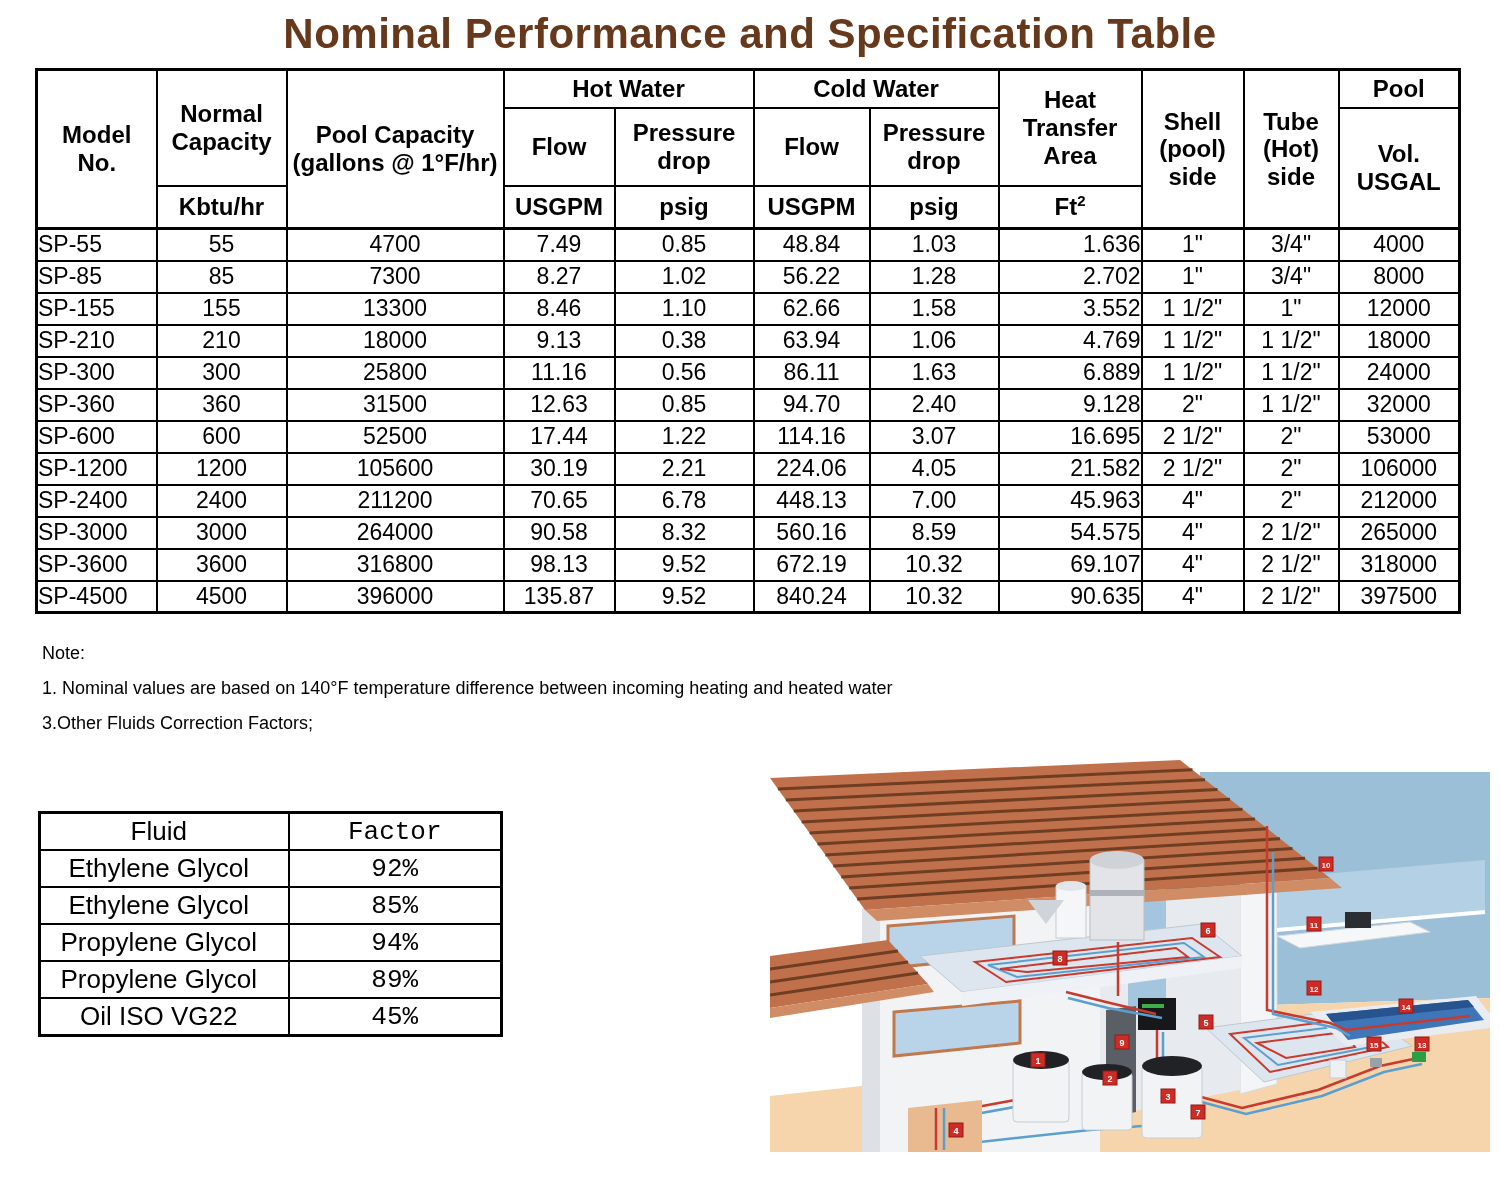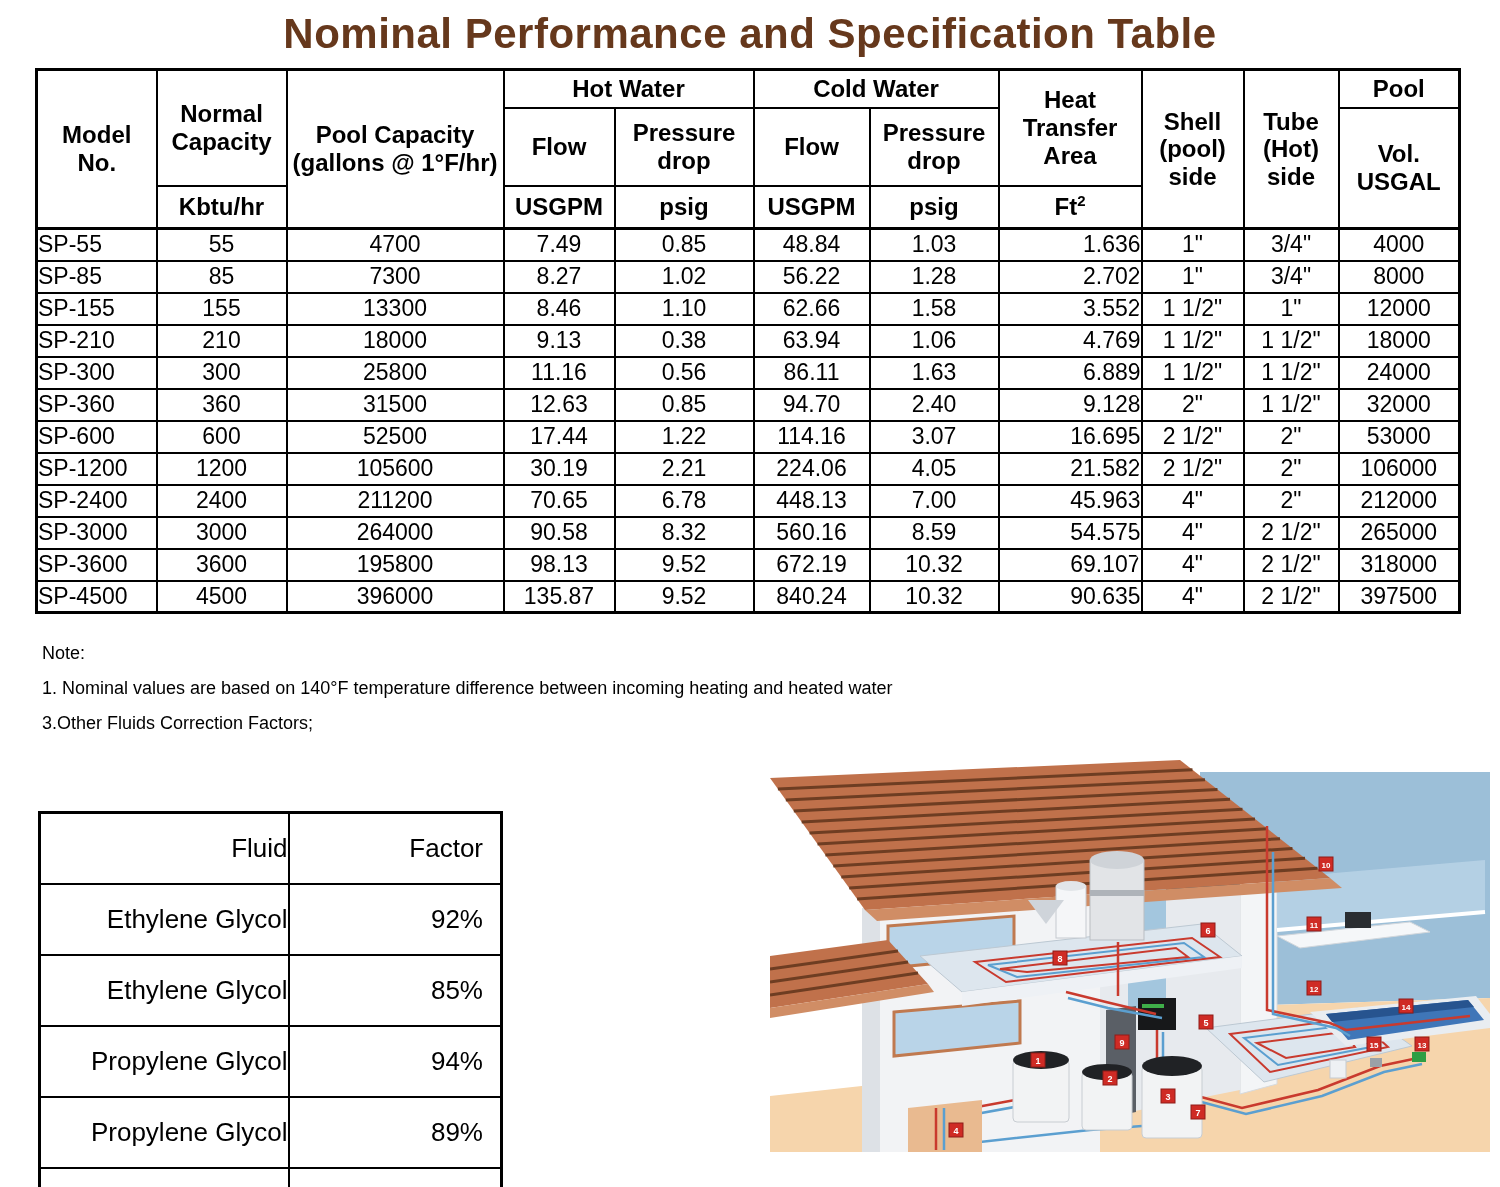--- a/index.html
+++ b/index.html
@@ -17,31 +17,31 @@
     border-collapse:collapse;table-layout:fixed;border:3px solid #000;
   }
   table.spec th,table.spec td{border:2px solid #000;padding:0;overflow:hidden;}
   table.spec thead th{font-size:24px;font-weight:bold;line-height:1.15;padding:2px 4px;}
   table.spec thead{border-bottom:3px solid #000;}
   tr.hr1{height:38px;} tr.hr2{height:78px;} tr.hr3{height:43px;}
   table.spec tbody tr{height:32px;}
   table.spec tbody td{font-size:23px;}
   td.al-left{text-align:left;padding-left:6px;}
   td.al-center{text-align:center;}
-  td.al-right{text-align:right;padding-right:20px;border-radius:16px;}
+  td.al-right{text-align:right;padding-right:20px;}
   table.spec sup{font-size:15px;}
   
   .notes{position:absolute;left:42px;top:636px;font-size:18px;line-height:35px;}
   
   table.fluid{
     position:absolute;left:38px;top:811px;width:462px;
     border-collapse:collapse;table-layout:fixed;border:3px solid #000;
   }
-  table.fluid th,table.fluid td{border:2px solid #000;font-size:26px;font-weight:normal;padding:0 0 0 6px;text-align:right;height:35px;}
-  table.fluid .fac{text-align:right;padding:17px;}
+  table.fluid th,table.fluid td{border:2px solid #000;font-size:26px;font-weight:normal;padding:0 17px 0 6px;text-align:center;height:35px;}
+  table.fluid .fac{text-align:center;padding:0;font-family:Liberation Mono, monospace;}
   
   .illustration{position:absolute;left:770px;top:760px;width:720px;height:392px;}
 </style>
 </head>
 <body>
 
 <h1 class="title">Nominal Performance and Specification Table</h1>
 
 <table class="spec">
   <colgroup>
@@ -212,21 +212,21 @@
         <td class="al-center">560.16</td>
         <td class="al-center">8.59</td>
         <td class="al-right">54.575</td>
         <td class="al-center">4"</td>
         <td class="al-center">2 1/2"</td>
         <td class="al-center">265000</td>
       </tr>
       <tr>
         <td class="al-left">SP-3600</td>
         <td class="al-center">3600</td>
-        <td class="al-center">195800</td>
+        <td class="al-center">316800</td>
         <td class="al-center">98.13</td>
         <td class="al-center">9.52</td>
         <td class="al-center">672.19</td>
         <td class="al-center">10.32</td>
         <td class="al-right">69.107</td>
         <td class="al-center">4"</td>
         <td class="al-center">2 1/2"</td>
         <td class="al-center">318000</td>
       </tr>
       <tr>

